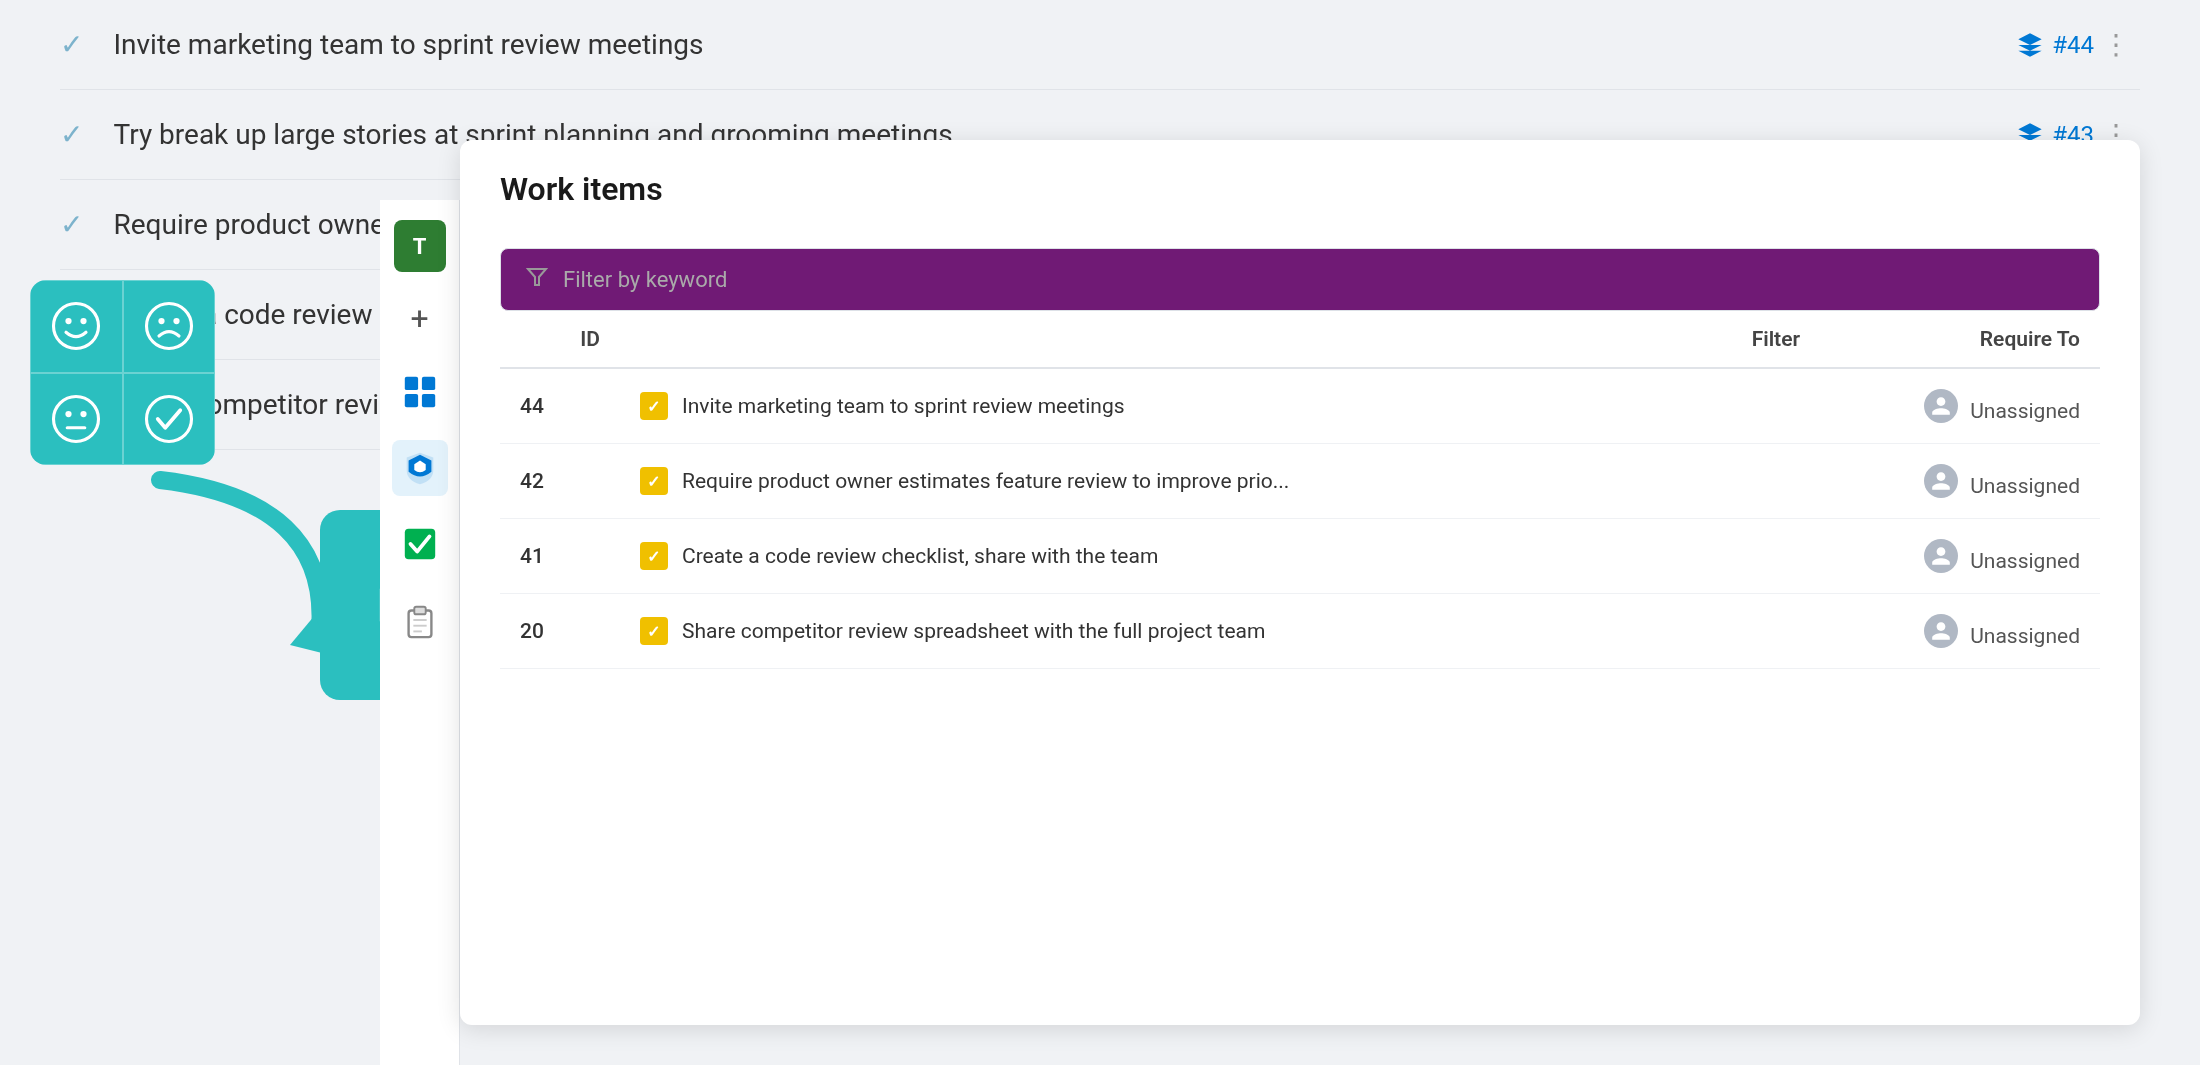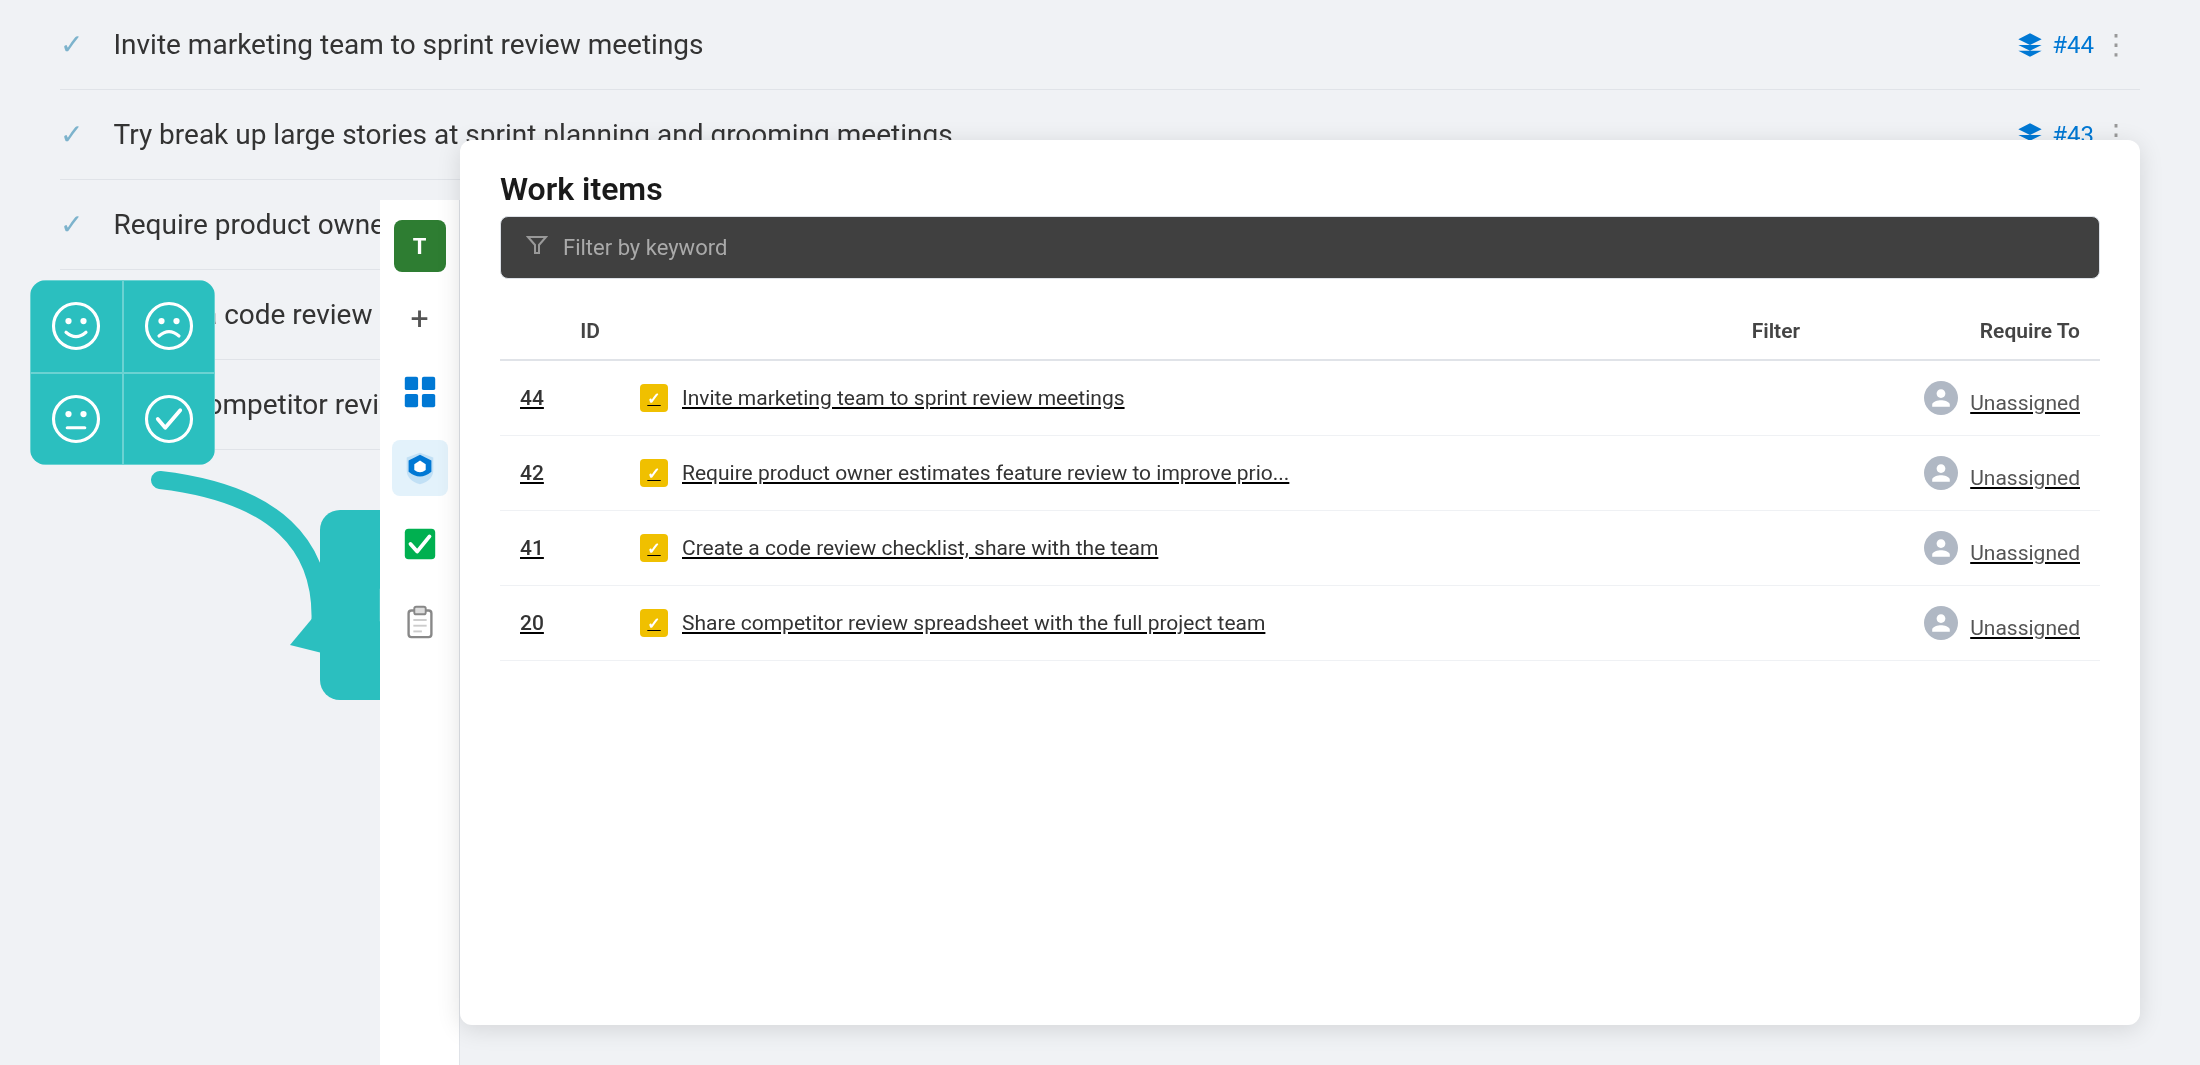--- a/index.html
+++ b/index.html
@@ -217,32 +217,31 @@
     }
 
     .panel-body {
       padding: 30px 40px;
     }
 
     .section-title {
       font-size: 32px;
       font-weight: 600;
       color: #1a1a1a;
-      margin-bottom: 8px;
+      margin-bottom: 40px;
     }
 
     .filter-bar {
       display: flex;
       align-items: center;
       gap: 14px;
-      background: #404040;
+      background: #701a75;
       border: 1px solid #dde1e7;
       border-radius: 8px;
       padding: 16px 24px;
-      margin-bottom: 24px;
     }
 
     .filter-icon {
       color: #888;
       font-size: 22px;
     }
 
     .filter-placeholder {
       font-size: 22px;
       color: #aaa;
@@ -265,21 +264,20 @@
       color: #444;
       padding: 16px 20px;
     }
 
     .work-table th.col-id { width: 120px; }
     .work-table th.col-title { }
     .work-table th.col-assigned { width: 280px; text-align: right; }
 
     .work-table tbody tr {
       border-bottom: 1px solid #eff1f4;
-      text-decoration: underline;
     }
 
     .work-table td {
       padding: 20px 20px;
       font-size: 21px;
       color: #333;
       vertical-align: middle;
     }
 
     .td-id {

